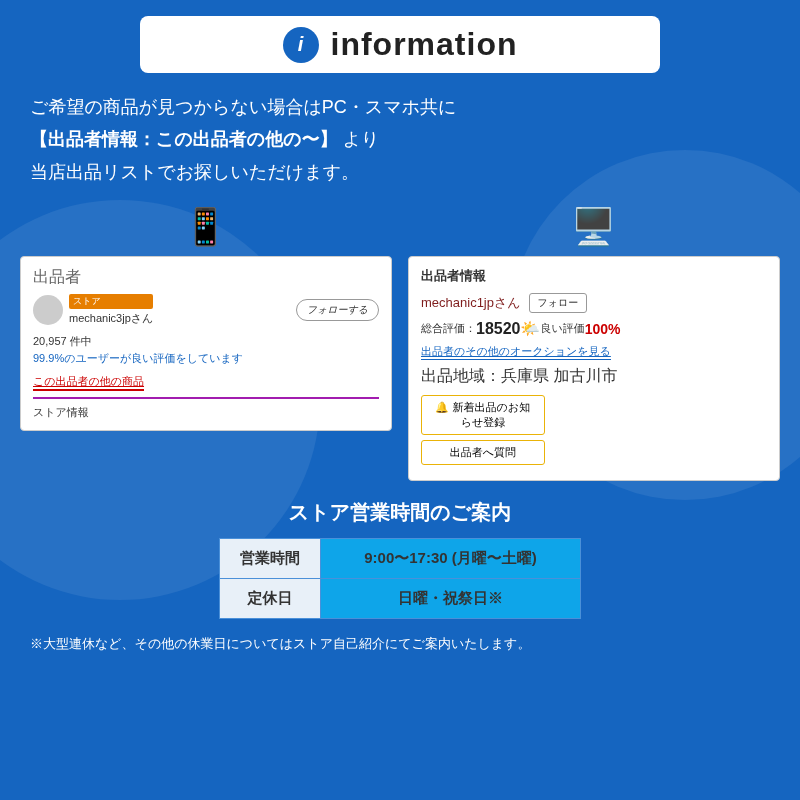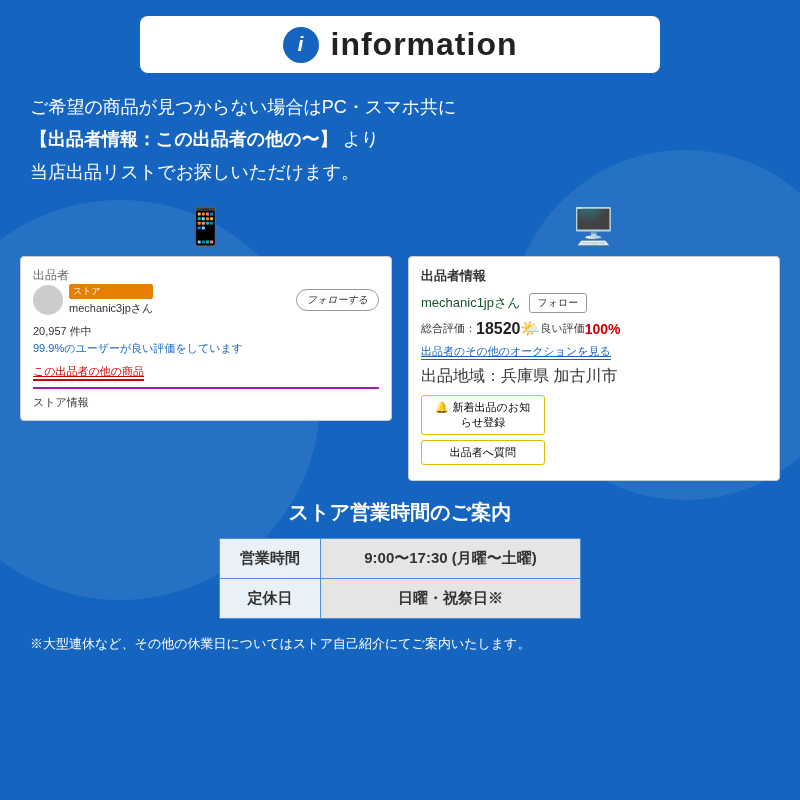--- a/index.html
+++ b/index.html
@@ -108,22 +108,23 @@
       border-radius: 4px;
       padding: 10px 12px;
       font-size: 11px;
       color: #333;
       width: 100%;
       border: 1px solid #ccc;
     }
 
     
     .mobile-card .section-label {
-      font-size: 12px;
+      font-size: 16px;
       color: #666;
+      margin-bottom: 6px;
     }
     .mobile-card .seller-row {
       display: flex;
       align-items: center;
       justify-content: space-between;
       margin-bottom: 8px;
     }
     .mobile-card .seller-info {
       display: flex;
       align-items: center;
@@ -185,21 +186,21 @@
       font-weight: bold;
       margin-bottom: 8px;
     }
     .pc-card .seller-row2 {
       display: flex;
       align-items: center;
       gap: 8px;
       margin-bottom: 6px;
     }
     .pc-card .seller-name2 {
-      color: #14532d;
+      color: #7f1d1d;
       font-size: 13px;
     }
     .pc-card .follow-btn2 {
       border: 1px solid #999;
       border-radius: 3px;
       padding: 2px 8px;
       font-size: 10px;
       color: #333;
       background: white;
     }
@@ -265,21 +266,21 @@
     .hours-table .label-cell {
       background: #e8f0f8;
       color: #333;
       font-size: 15px;
       font-weight: bold;
       padding: 10px 20px;
       text-align: center;
       min-width: 100px;
     }
     .hours-table .value-cell {
-      background: #e5e5e5;
+      background: #0ea5e9;
       color: #333;
       font-size: 15px;
       font-weight: bold;
       padding: 10px 30px;
       text-align: center;
       min-width: 260px;
     }
 
     .footer-note {
       color: white;

